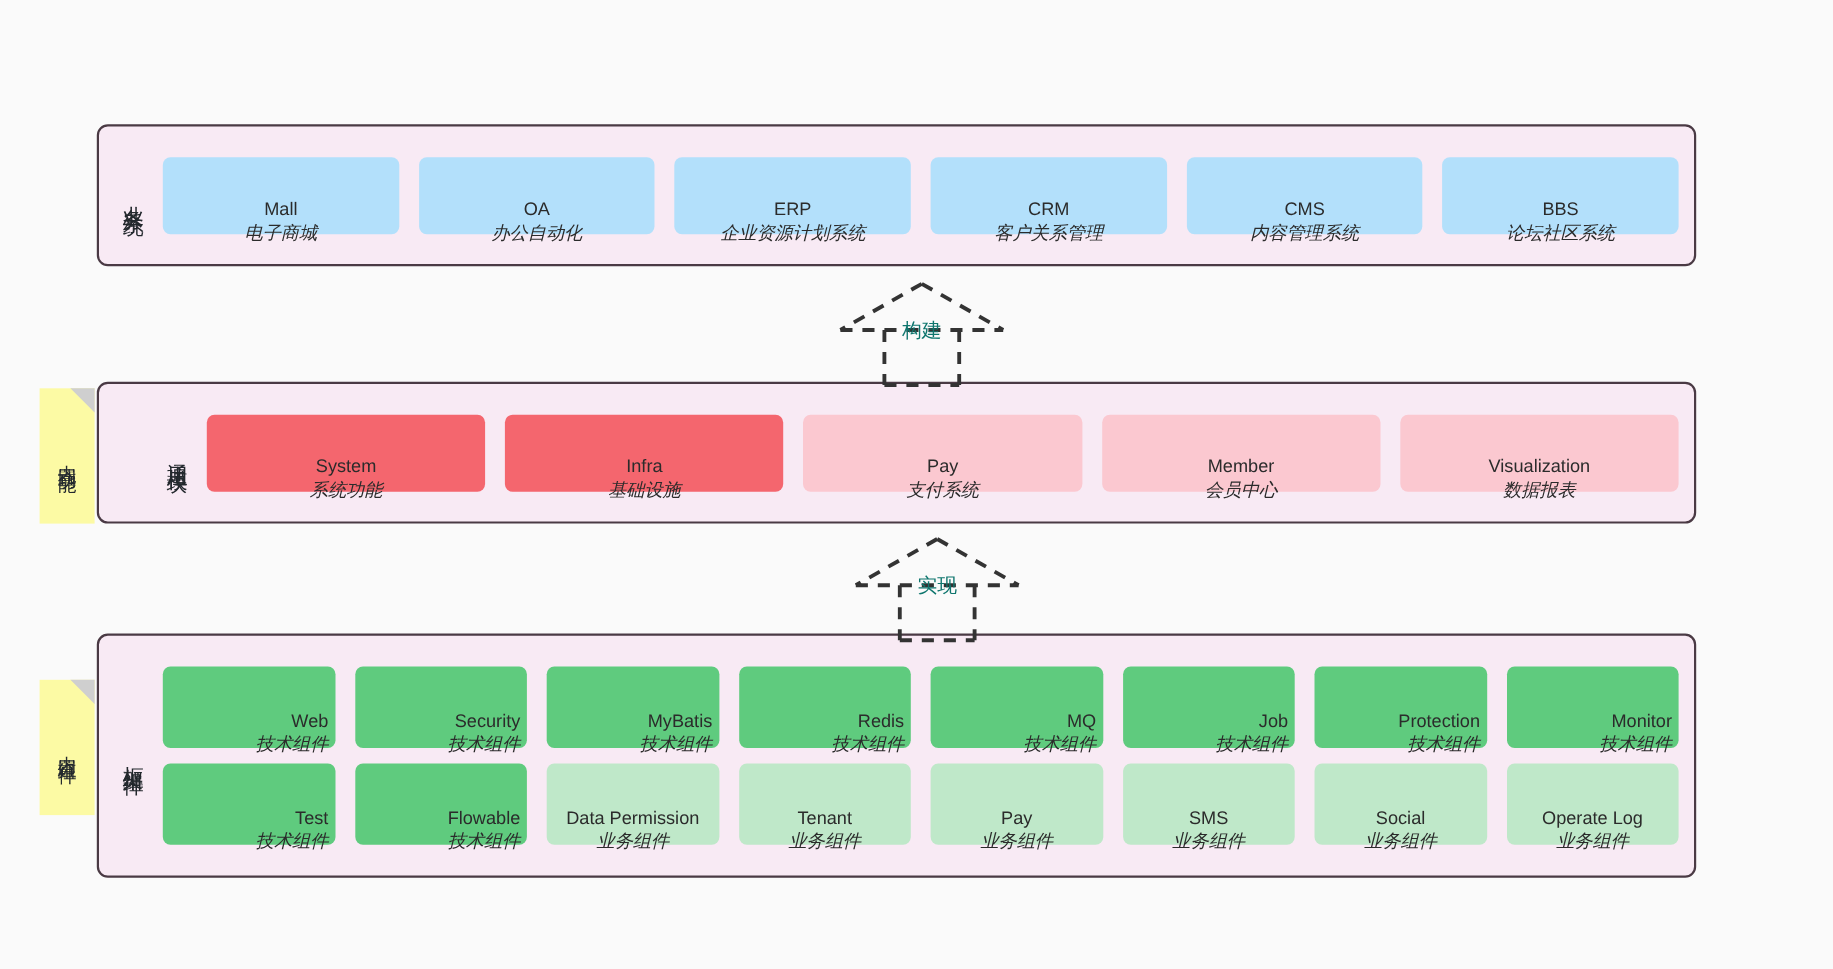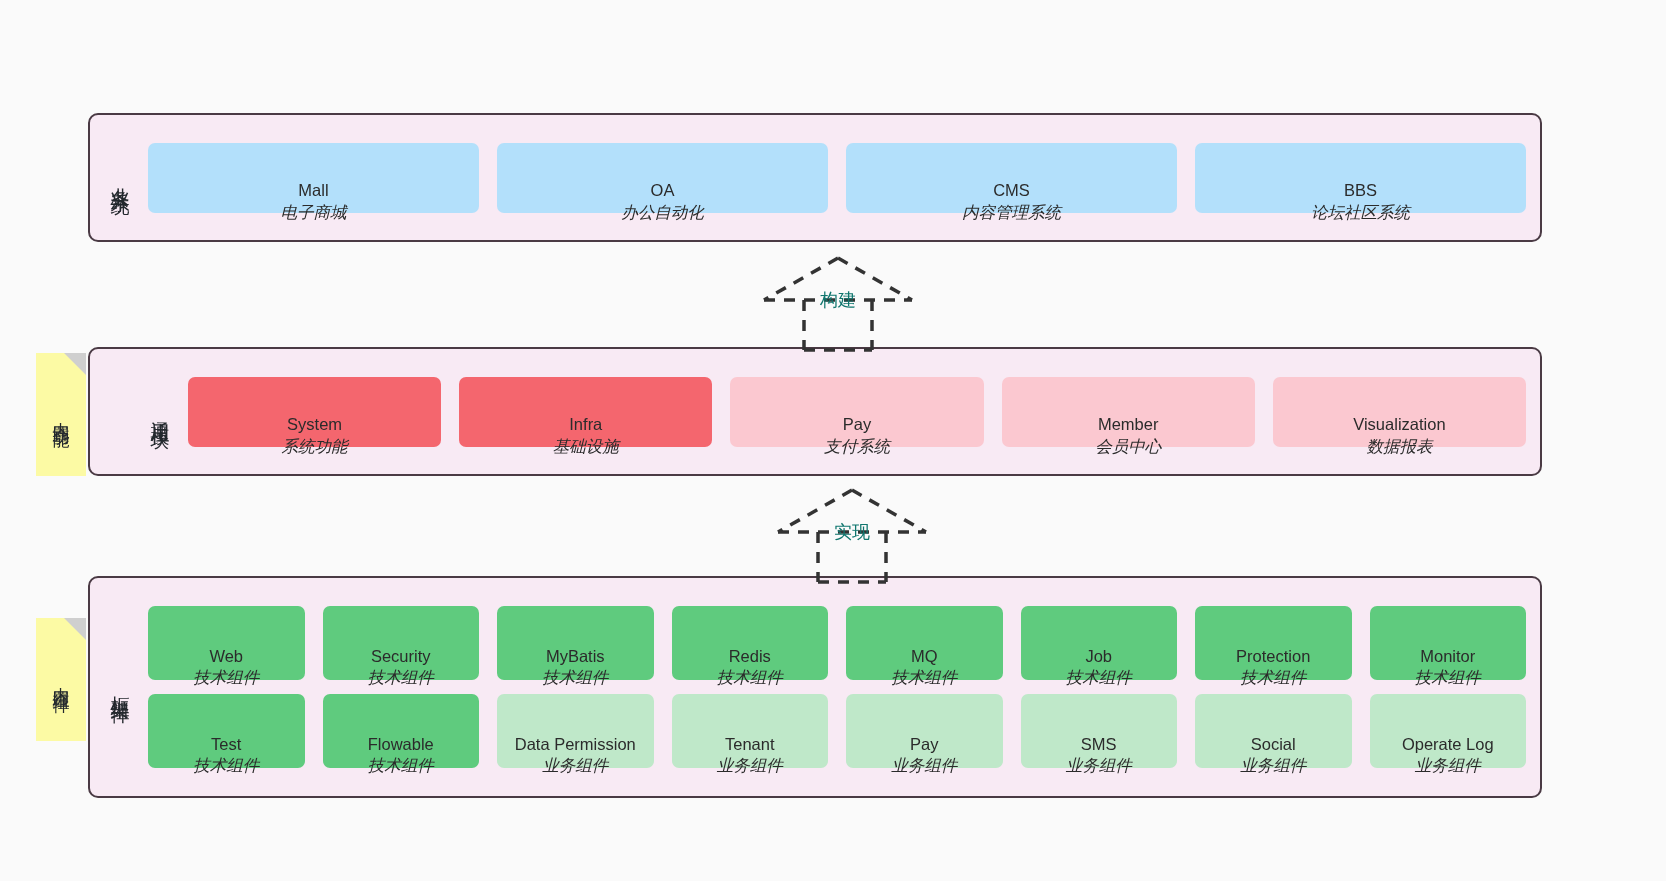--- a/index.html
+++ b/index.html
@@ -77,21 +77,21 @@
     box-sizing: border-box;
     padding: 4px 6px;
   }
   .card .t1 { display: block; margin-top: 48px; }
   .card .t2 { display: block; font-style: italic; }
 
   
   .c-blue        { background: #b3e0fb; }
   .c-red         { background: #f4666e; }
   .c-pink        { background: #fbc8d0; }
-  .c-green       { background: #5fcb7e; }
+  .c-green       { background: #5fcb7e; align-items: flex-end; }
   .c-greenlight  { background: #bfe8c9; }
 
   
   #layer-business  { left: 88px;  top: 113px; width: 1454px; height: 129px; }
   #layer-modules   { left: 88px;  top: 347px; width: 1454px; height: 129px; padding-left: 40px; }
   #layer-framework { left: 88px;  top: 576px; width: 1454px; height: 222px; }
 
   #layer-business  .card { height: 70px; }
   #layer-modules   .card { height: 70px; }
   #layer-framework .card { height: 74px; }
@@ -164,20 +164,28 @@
     <div class="layer-title">业务系统</div>
     <div class="layer-body">
       <div class="row">
         <div class="card c-blue">
           <span class="t1">Mall</span>
           <span class="t2">电子商城</span>
         </div>
         <div class="card c-blue">
           <span class="t1">OA</span>
           <span class="t2">办公自动化</span>
+        </div>
+        <div class="card c-blue">
+          <span class="t1">ERP</span>
+          <span class="t2">企业资源计划系统</span>
+        </div>
+        <div class="card c-blue">
+          <span class="t1">CRM</span>
+          <span class="t2">客户关系管理</span>
         </div>
         <div class="card c-blue">
           <span class="t1">CMS</span>
           <span class="t2">内容管理系统</span>
         </div>
         <div class="card c-blue">
           <span class="t1">BBS</span>
           <span class="t2">论坛社区系统</span>
         </div>
       </div>

